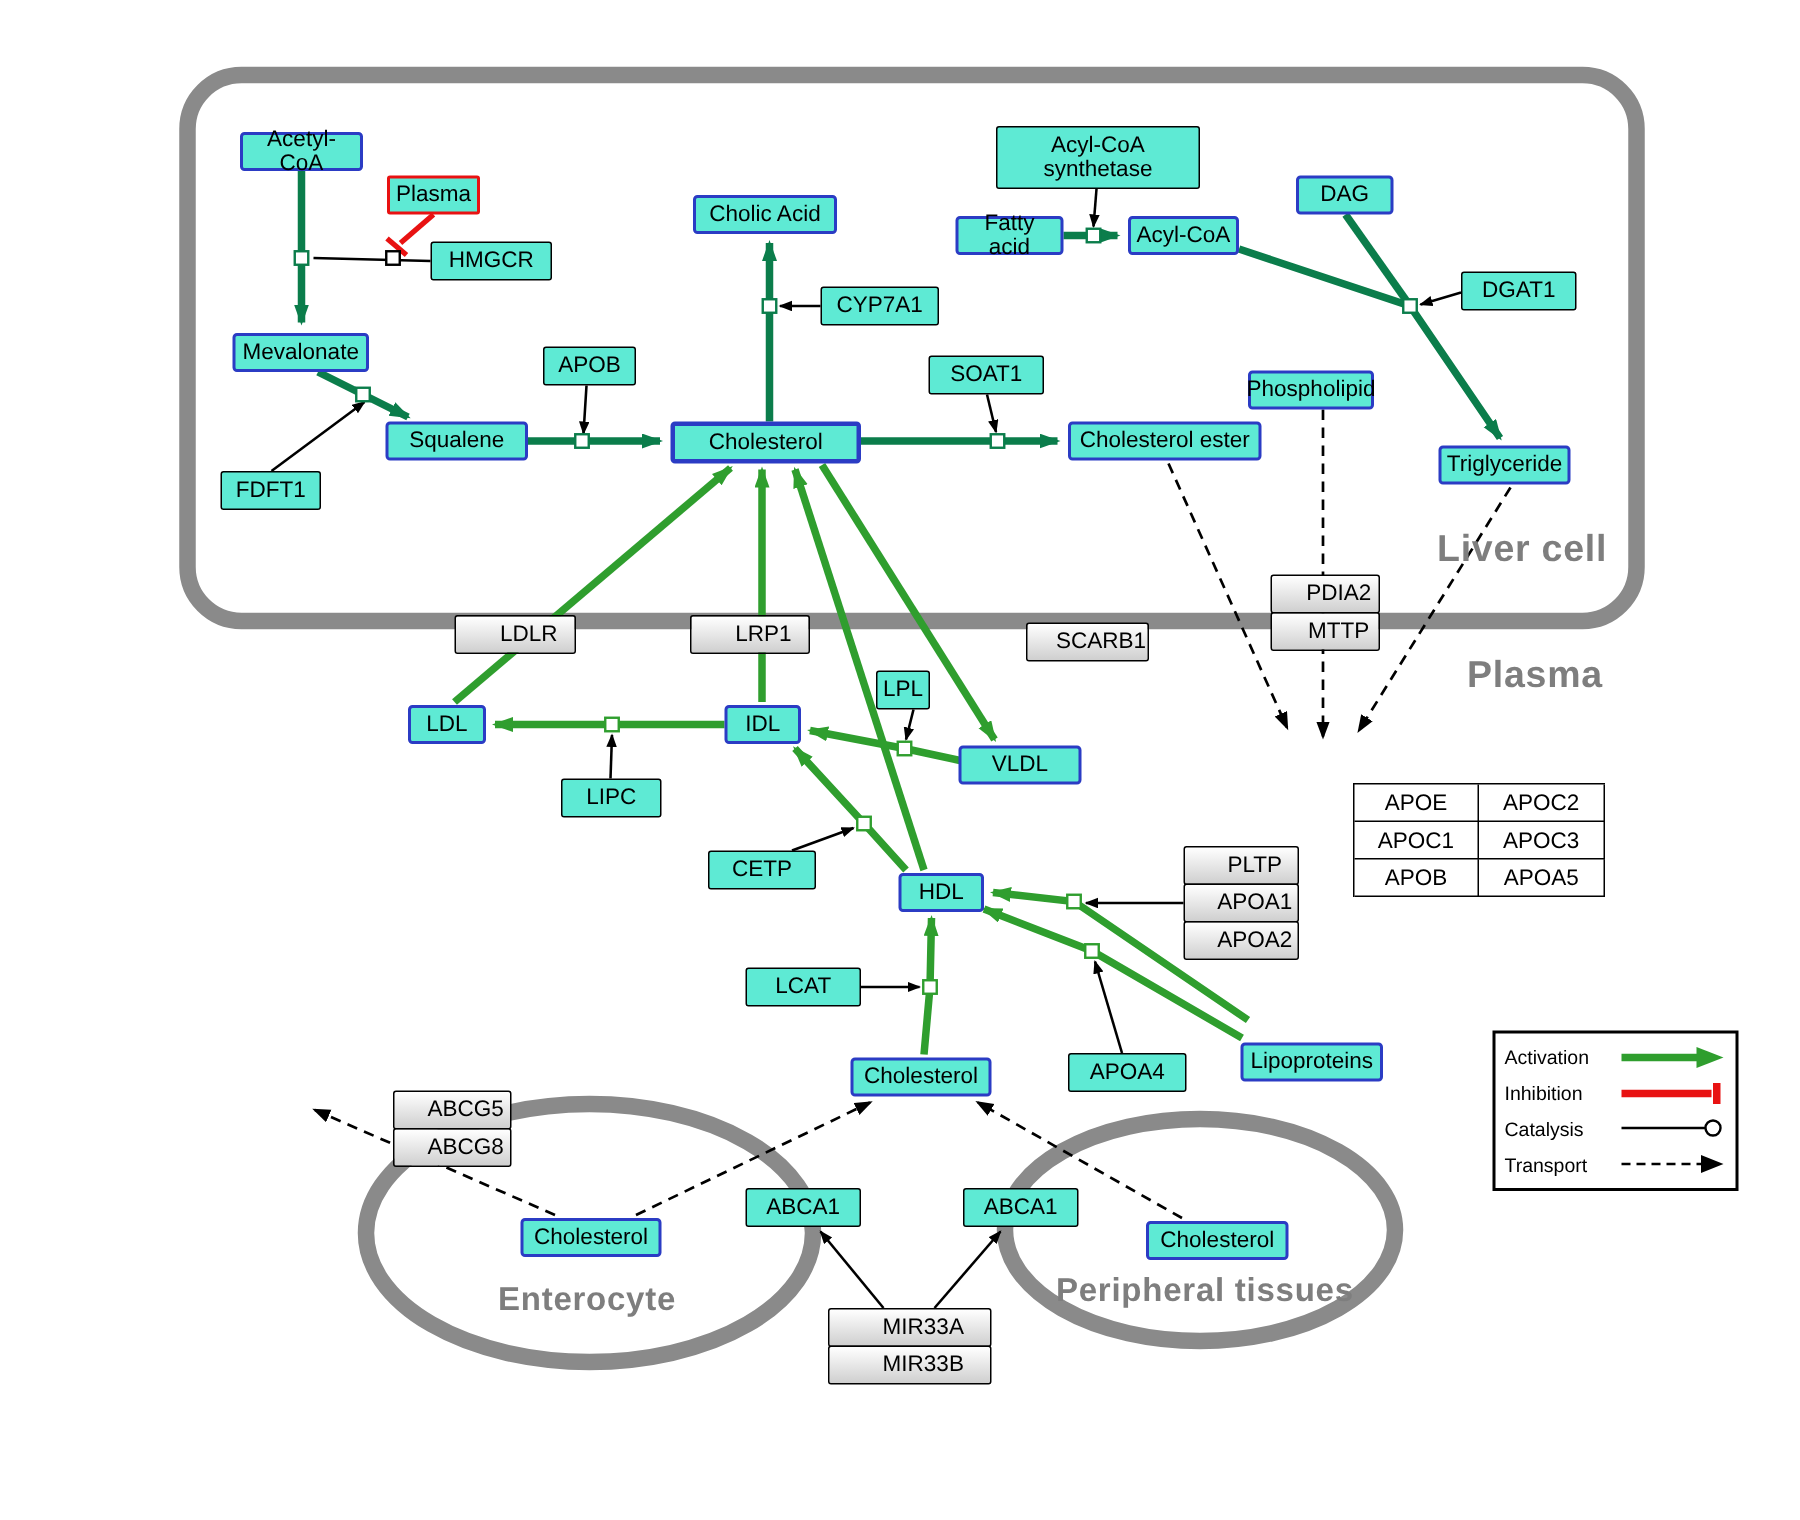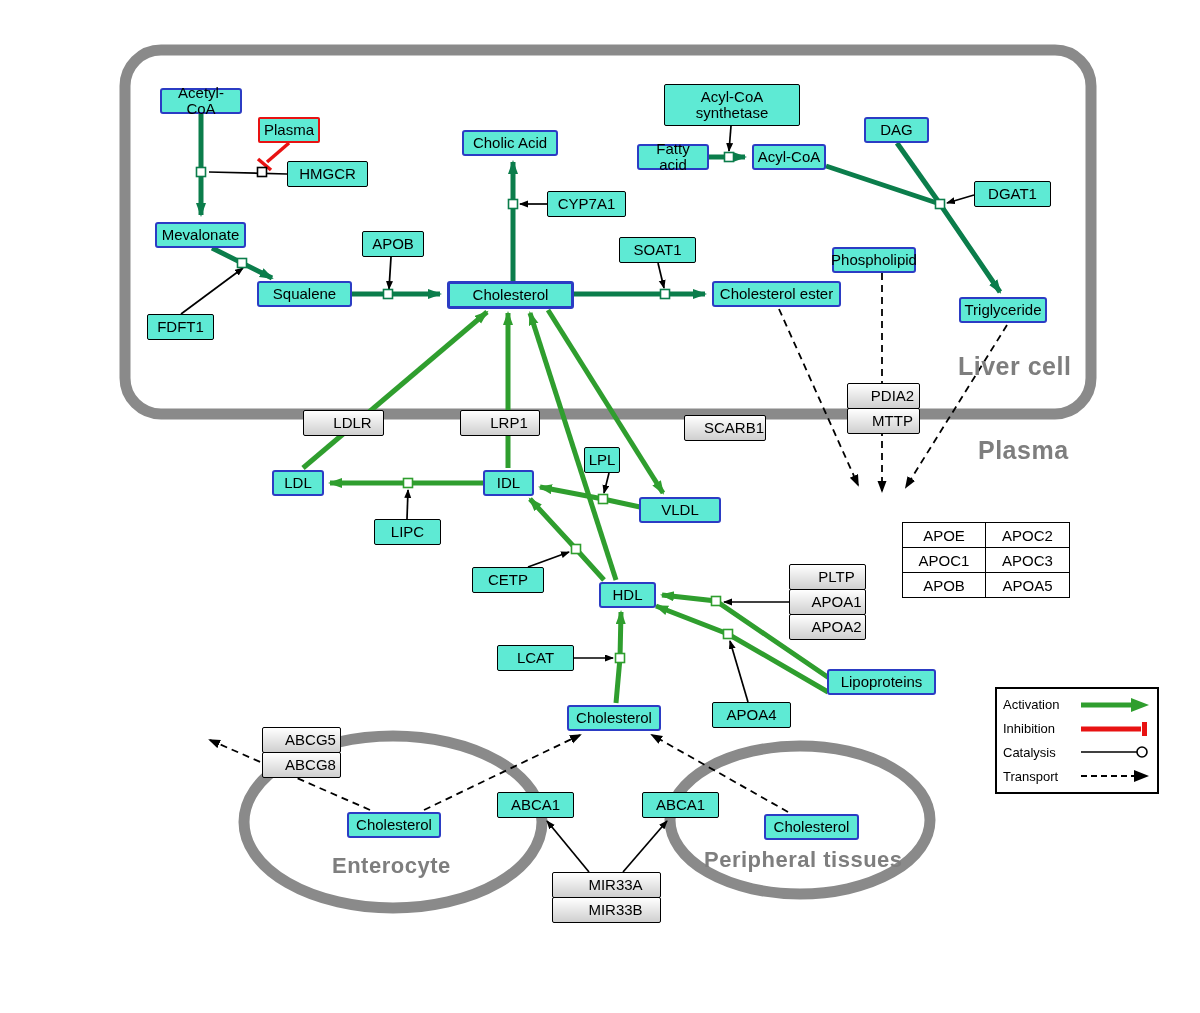--- a/index.html
+++ b/index.html
@@ -171,21 +171,21 @@
   <div class="bx" style="left:374px;top:519px;width:67px">LIPC</div>
   <div class="bx" style="left:584px;top:447px;width:36px">LPL</div>
   <div class="bx met" style="left:639px;top:497px;width:82px">VLDL</div>
   <div class="bx" style="left:472px;top:567px;width:72px">CETP</div>
   <div class="bx met" style="left:599px;top:582px;width:57px">HDL</div>
   <div class="bx gray" style="left:789px;top:564px;width:77px">PLTP</div>
   <div class="bx gray" style="left:789px;top:589px;width:77px">APOA1</div>
   <div class="bx gray" style="left:789px;top:614px;width:77px">APOA2</div>
   <div class="bx" style="left:497px;top:645px;width:77px">LCAT</div>
   <div class="bx" style="left:712px;top:702px;width:79px">APOA4</div>
-  <div class="bx met" style="left:827px;top:669px;width:109px">Lipoproteins</div>
+  <div class="bx met" style="left:827px;top:695px;width:95px">Lipoproteins</div>
   <div class="bx met" style="left:567px;top:705px;width:94px">Cholesterol</div>
 
   <div class="apo-table">
     <div class="apo-cell">APOE</div>
     <div class="apo-cell">APOC2</div>
     <div class="apo-cell">APOC1</div>
     <div class="apo-cell">APOC3</div>
     <div class="apo-cell">APOB</div>
     <div class="apo-cell">APOA5</div>
   </div>

